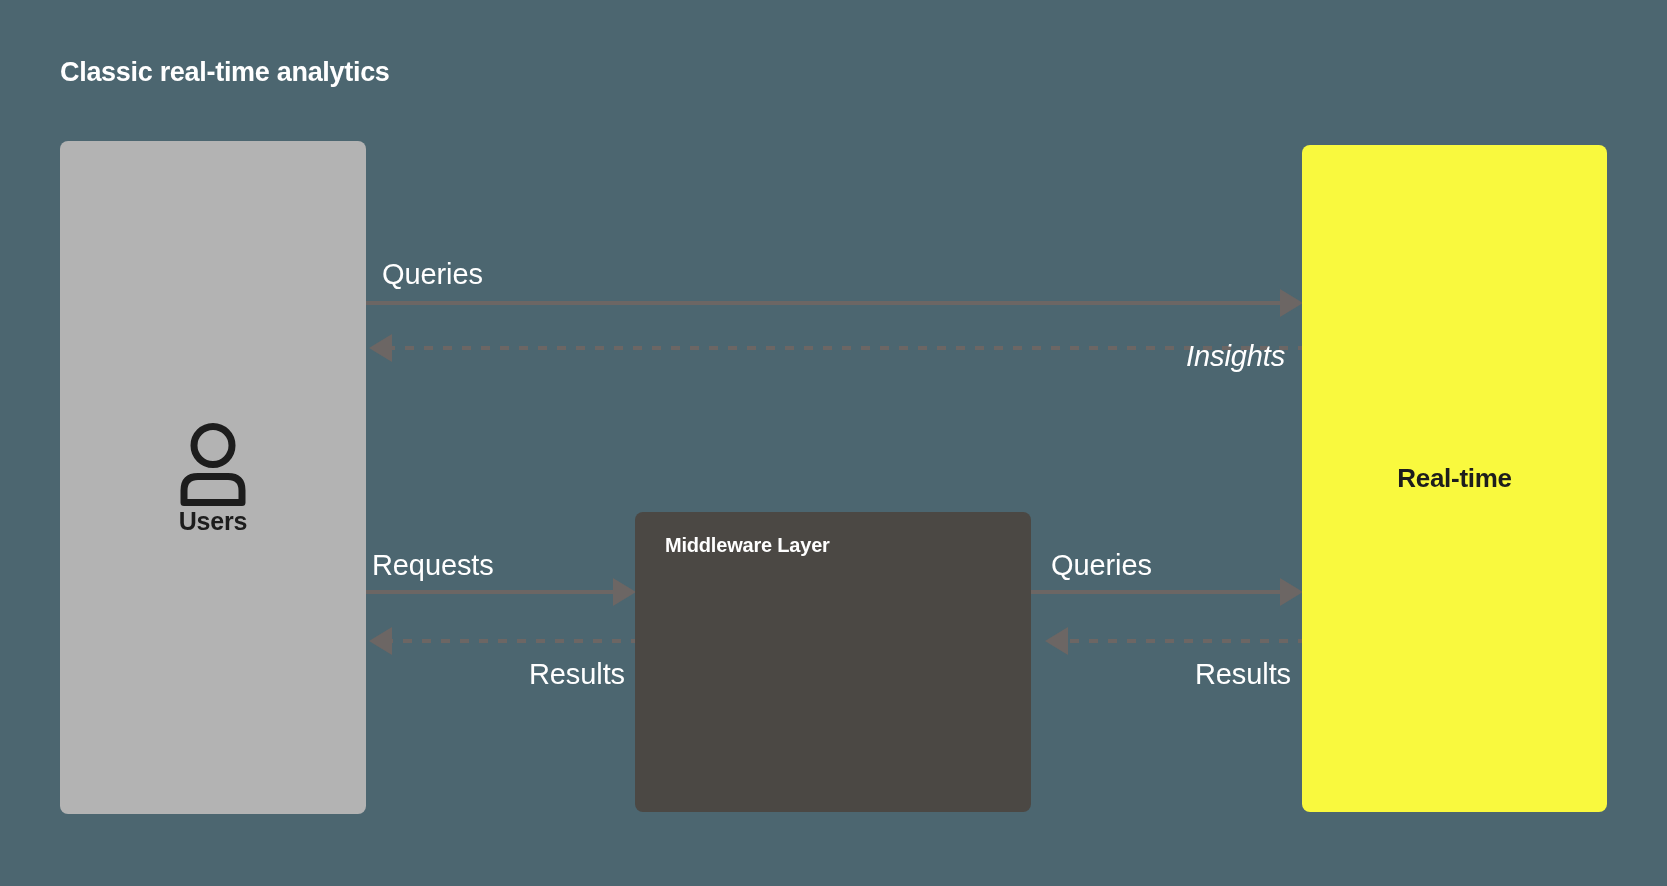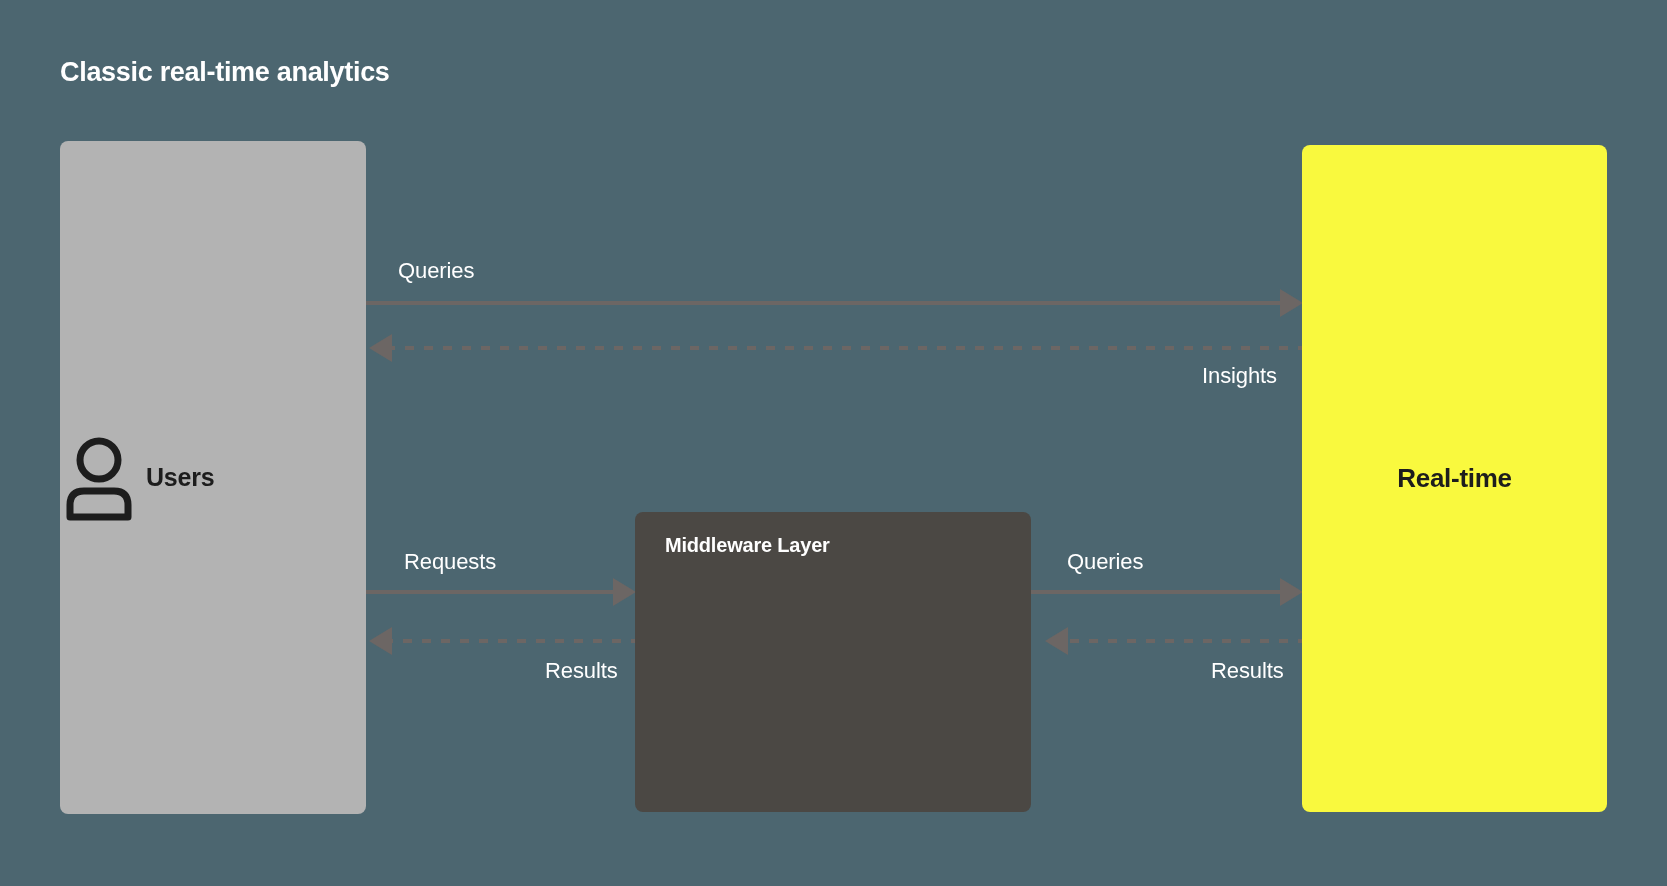--- a/index.html
+++ b/index.html
@@ -60,22 +60,22 @@
   }
 
   
   .users-inner {
     position: absolute;
     left: 0;
     right: 0;
     top: 50%;
     transform: translateY(-50%);
     display: flex;
+    flex-direction: column;
     align-items: center;
-    gap: 8px;
   }
   .user-icon svg { display: block; }
   .users-label {
     font-size: 25px;
     font-weight: bold;
     color: #1d1d1d;
     letter-spacing: -0.2px;
   }
 
   .middleware-label {
@@ -108,29 +108,28 @@
     left: 0;
     top: 0;
     width: 1667px;
     height: 886px;
     pointer-events: none;
   }
 
   
   .edge-label {
     position: absolute;
-    font-size: 22px;
+    font-size: 29px;
     color: #ffffff;
     white-space: nowrap;
     letter-spacing: -0.1px;
-    margin-left: 16px;
   }
   .lbl-queries-top   { left: 382px;  top: 258px; }
-  .lbl-insights      { left: 1186px; top: 363px; }
-  .lbl-requests      { left: 388px;  top: 549px; }
+  .lbl-insights      { left: 1186px; top: 340px; font-style: italic; }
+  .lbl-requests      { left: 372px;  top: 549px; }
   .lbl-results-left  { left: 529px;  top: 658px; }
   .lbl-queries-mid   { left: 1051px; top: 549px; }
   .lbl-results-right { left: 1195px; top: 658px; }
 </style>
 </head>
 <body>
 
 <div class="canvas">
 
   <div class="diagram-title">Classic real-time analytics</div>

